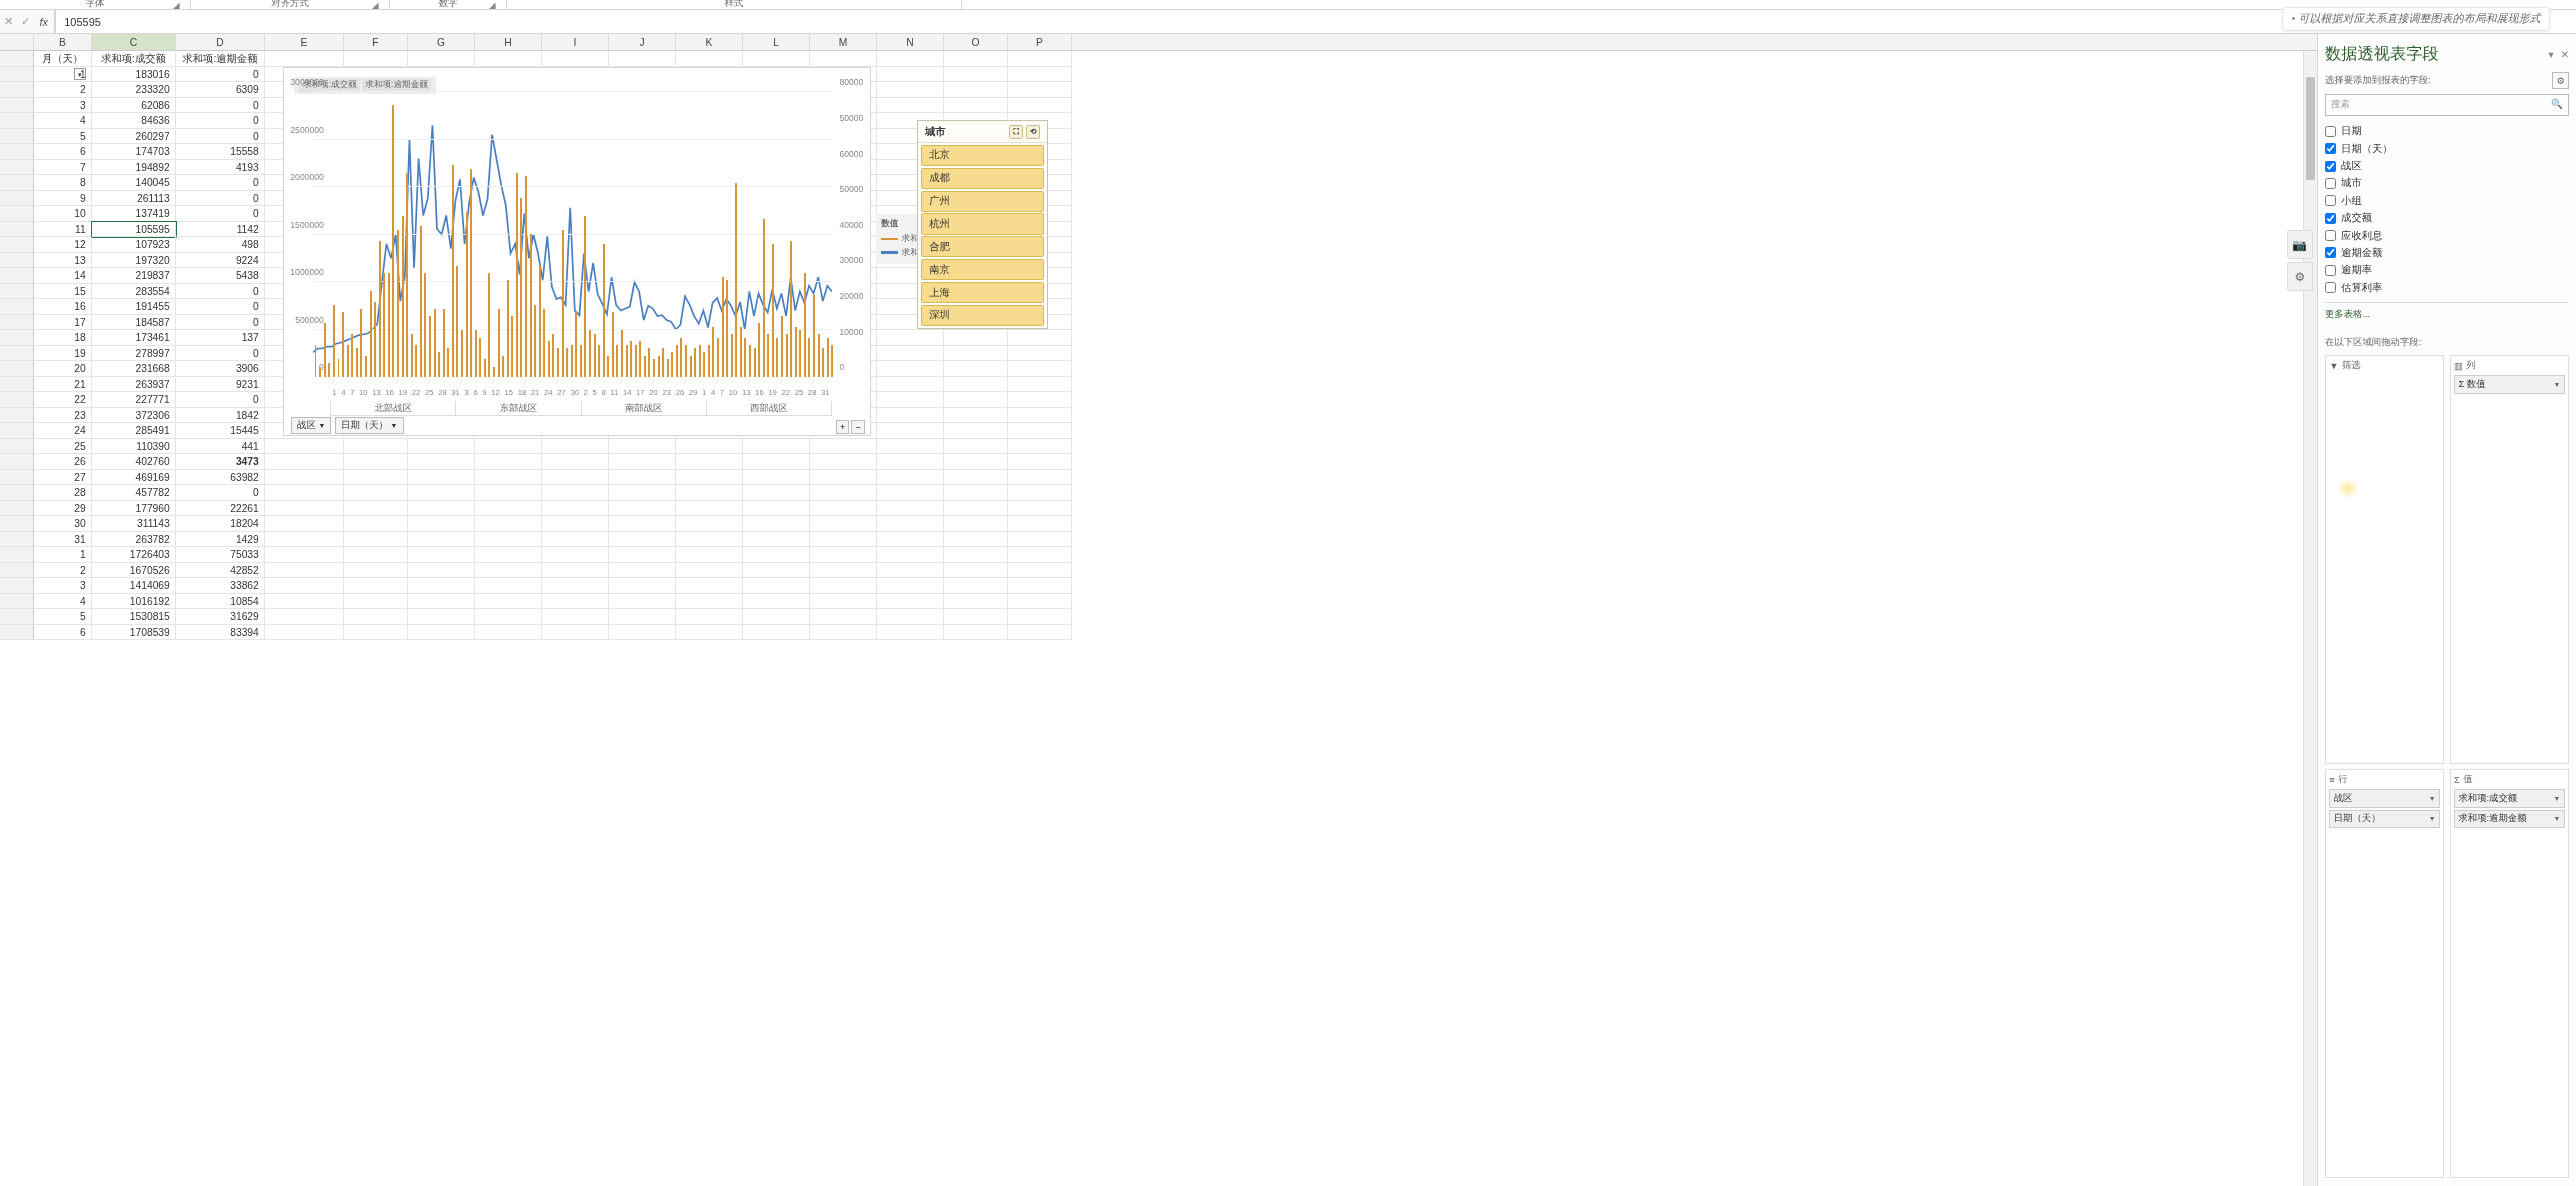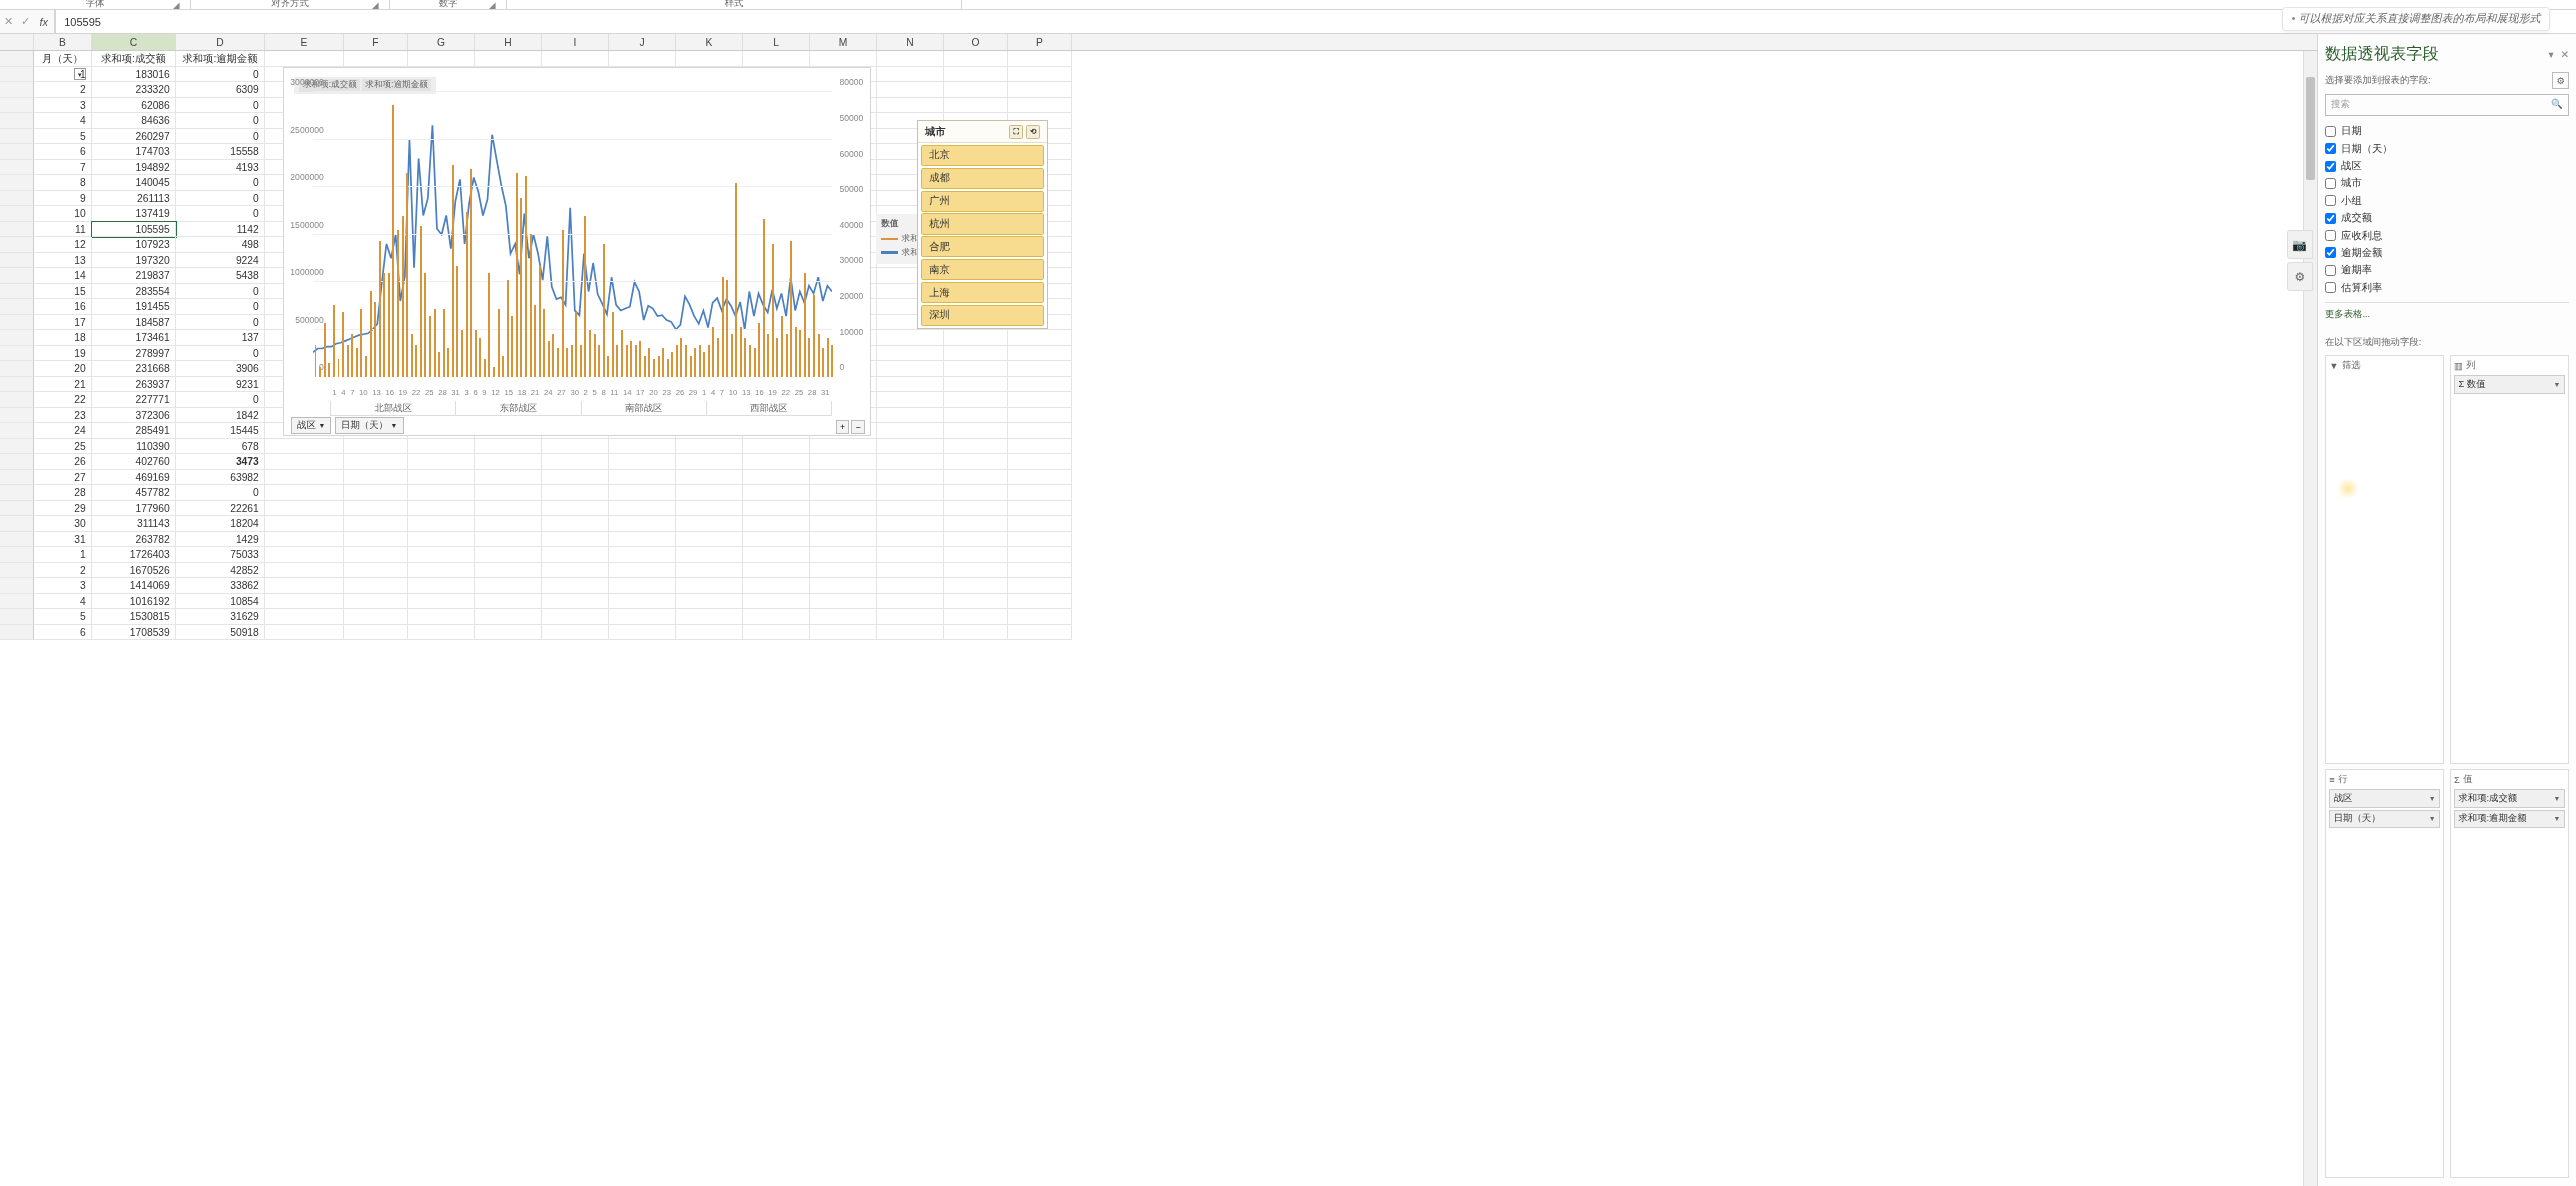--- a/index.html
+++ b/index.html
@@ -588,21 +588,21 @@
           <div class="cell" style="width: 67px;"></div>
           <div class="cell" style="width: 67px;"></div>
           <div class="cell" style="width: 67px;"></div>
           <div class="cell" style="width: 64px;"></div>
           <div class="cell" style="width: 64px;"></div>
         </div>
         <div class="row-container">
           <div class="row-h"></div>
           <div class="cell" style="width: 58px;">25</div>
           <div class="cell" style="width: 84px;">110390</div>
-          <div class="cell" style="width: 89px;">678</div>
+          <div class="cell" style="width: 89px;">441</div>
           <div class="cell" style="width: 79px;"></div>
           <div class="cell" style="width: 64px;"></div>
           <div class="cell" style="width: 67px;"></div>
           <div class="cell" style="width: 67px;"></div>
           <div class="cell" style="width: 67px;"></div>
           <div class="cell" style="width: 67px;"></div>
           <div class="cell" style="width: 67px;"></div>
           <div class="cell" style="width: 67px;"></div>
           <div class="cell" style="width: 67px;"></div>
           <div class="cell" style="width: 67px;"></div>
@@ -804,21 +804,21 @@
           <div class="cell" style="width: 67px;"></div>
           <div class="cell" style="width: 67px;"></div>
           <div class="cell" style="width: 67px;"></div>
           <div class="cell" style="width: 64px;"></div>
           <div class="cell" style="width: 64px;"></div>
         </div>
         <div class="row-container">
           <div class="row-h"></div>
           <div class="cell" style="width: 58px;">6</div>
           <div class="cell" style="width: 84px;">1708539</div>
-          <div class="cell" style="width: 89px;">50918</div>
+          <div class="cell" style="width: 89px;">83394</div>
           <div class="cell" style="width: 79px;"></div>
           <div class="cell" style="width: 64px;"></div>
           <div class="cell" style="width: 67px;"></div>
           <div class="cell" style="width: 67px;"></div>
           <div class="cell" style="width: 67px;"></div>
           <div class="cell" style="width: 67px;"></div>
           <div class="cell" style="width: 67px;"></div>
           <div class="cell" style="width: 67px;"></div>
           <div class="cell" style="width: 67px;"></div>
           <div class="cell" style="width: 67px;"></div>

